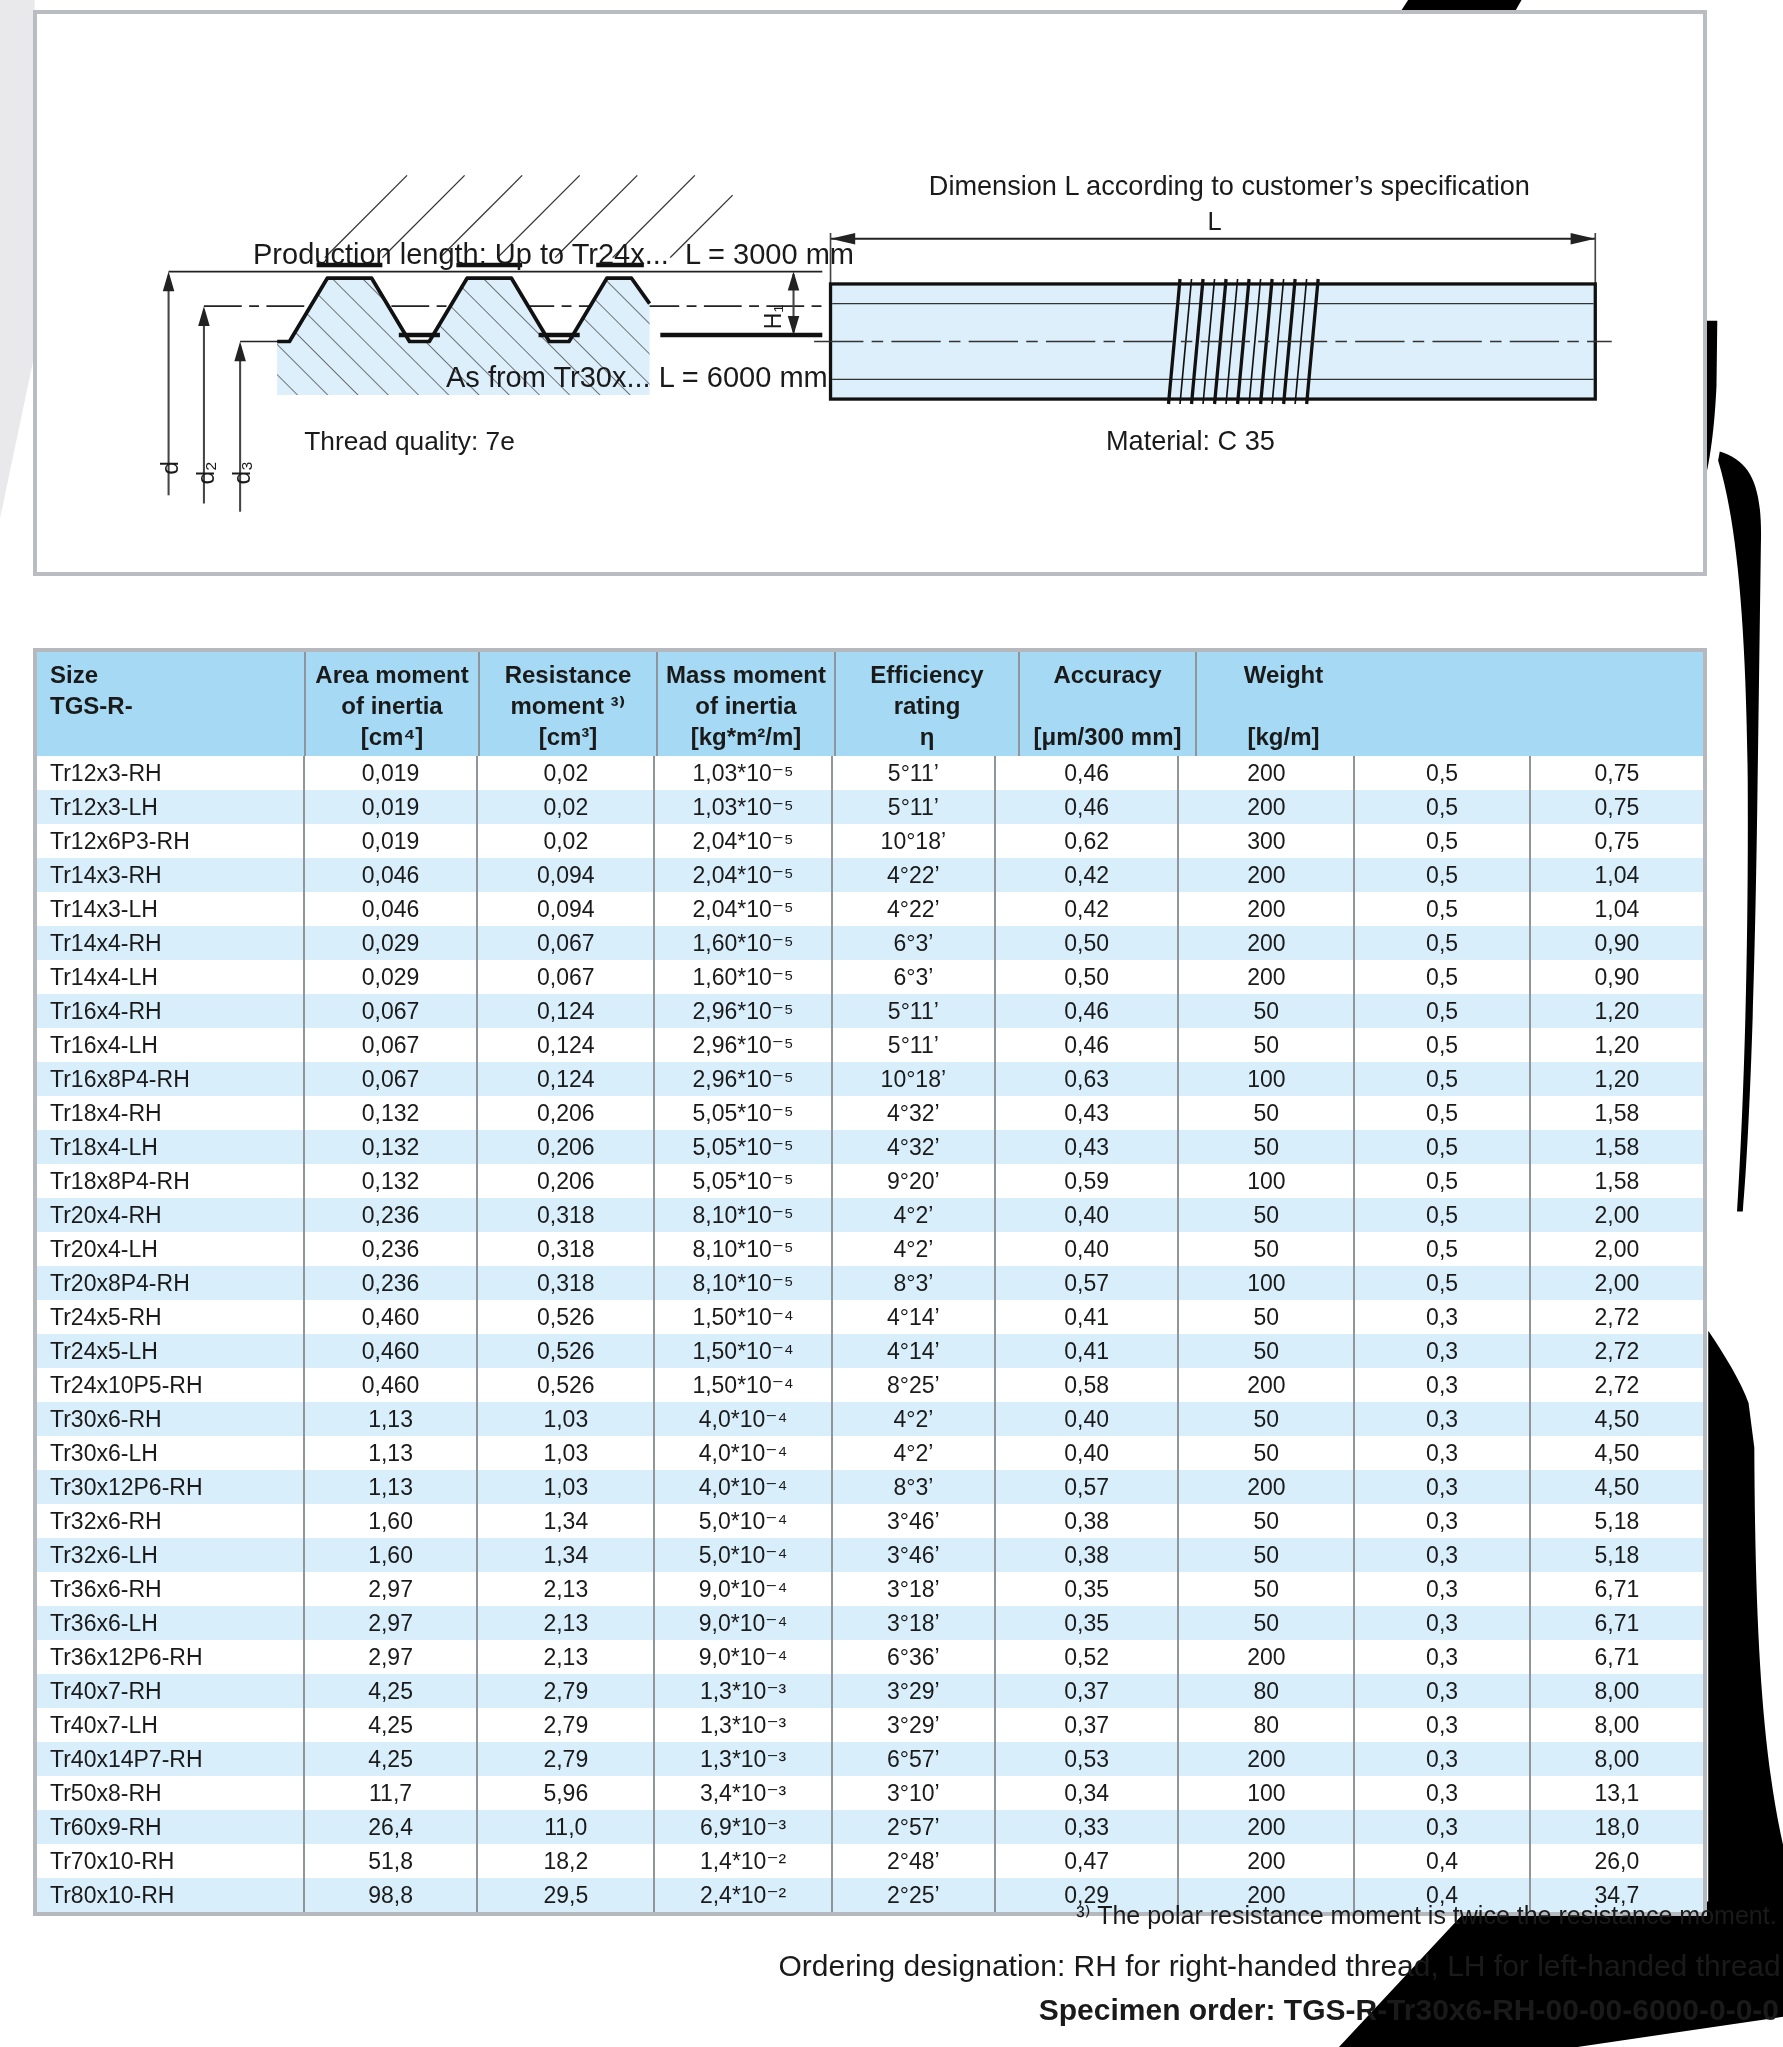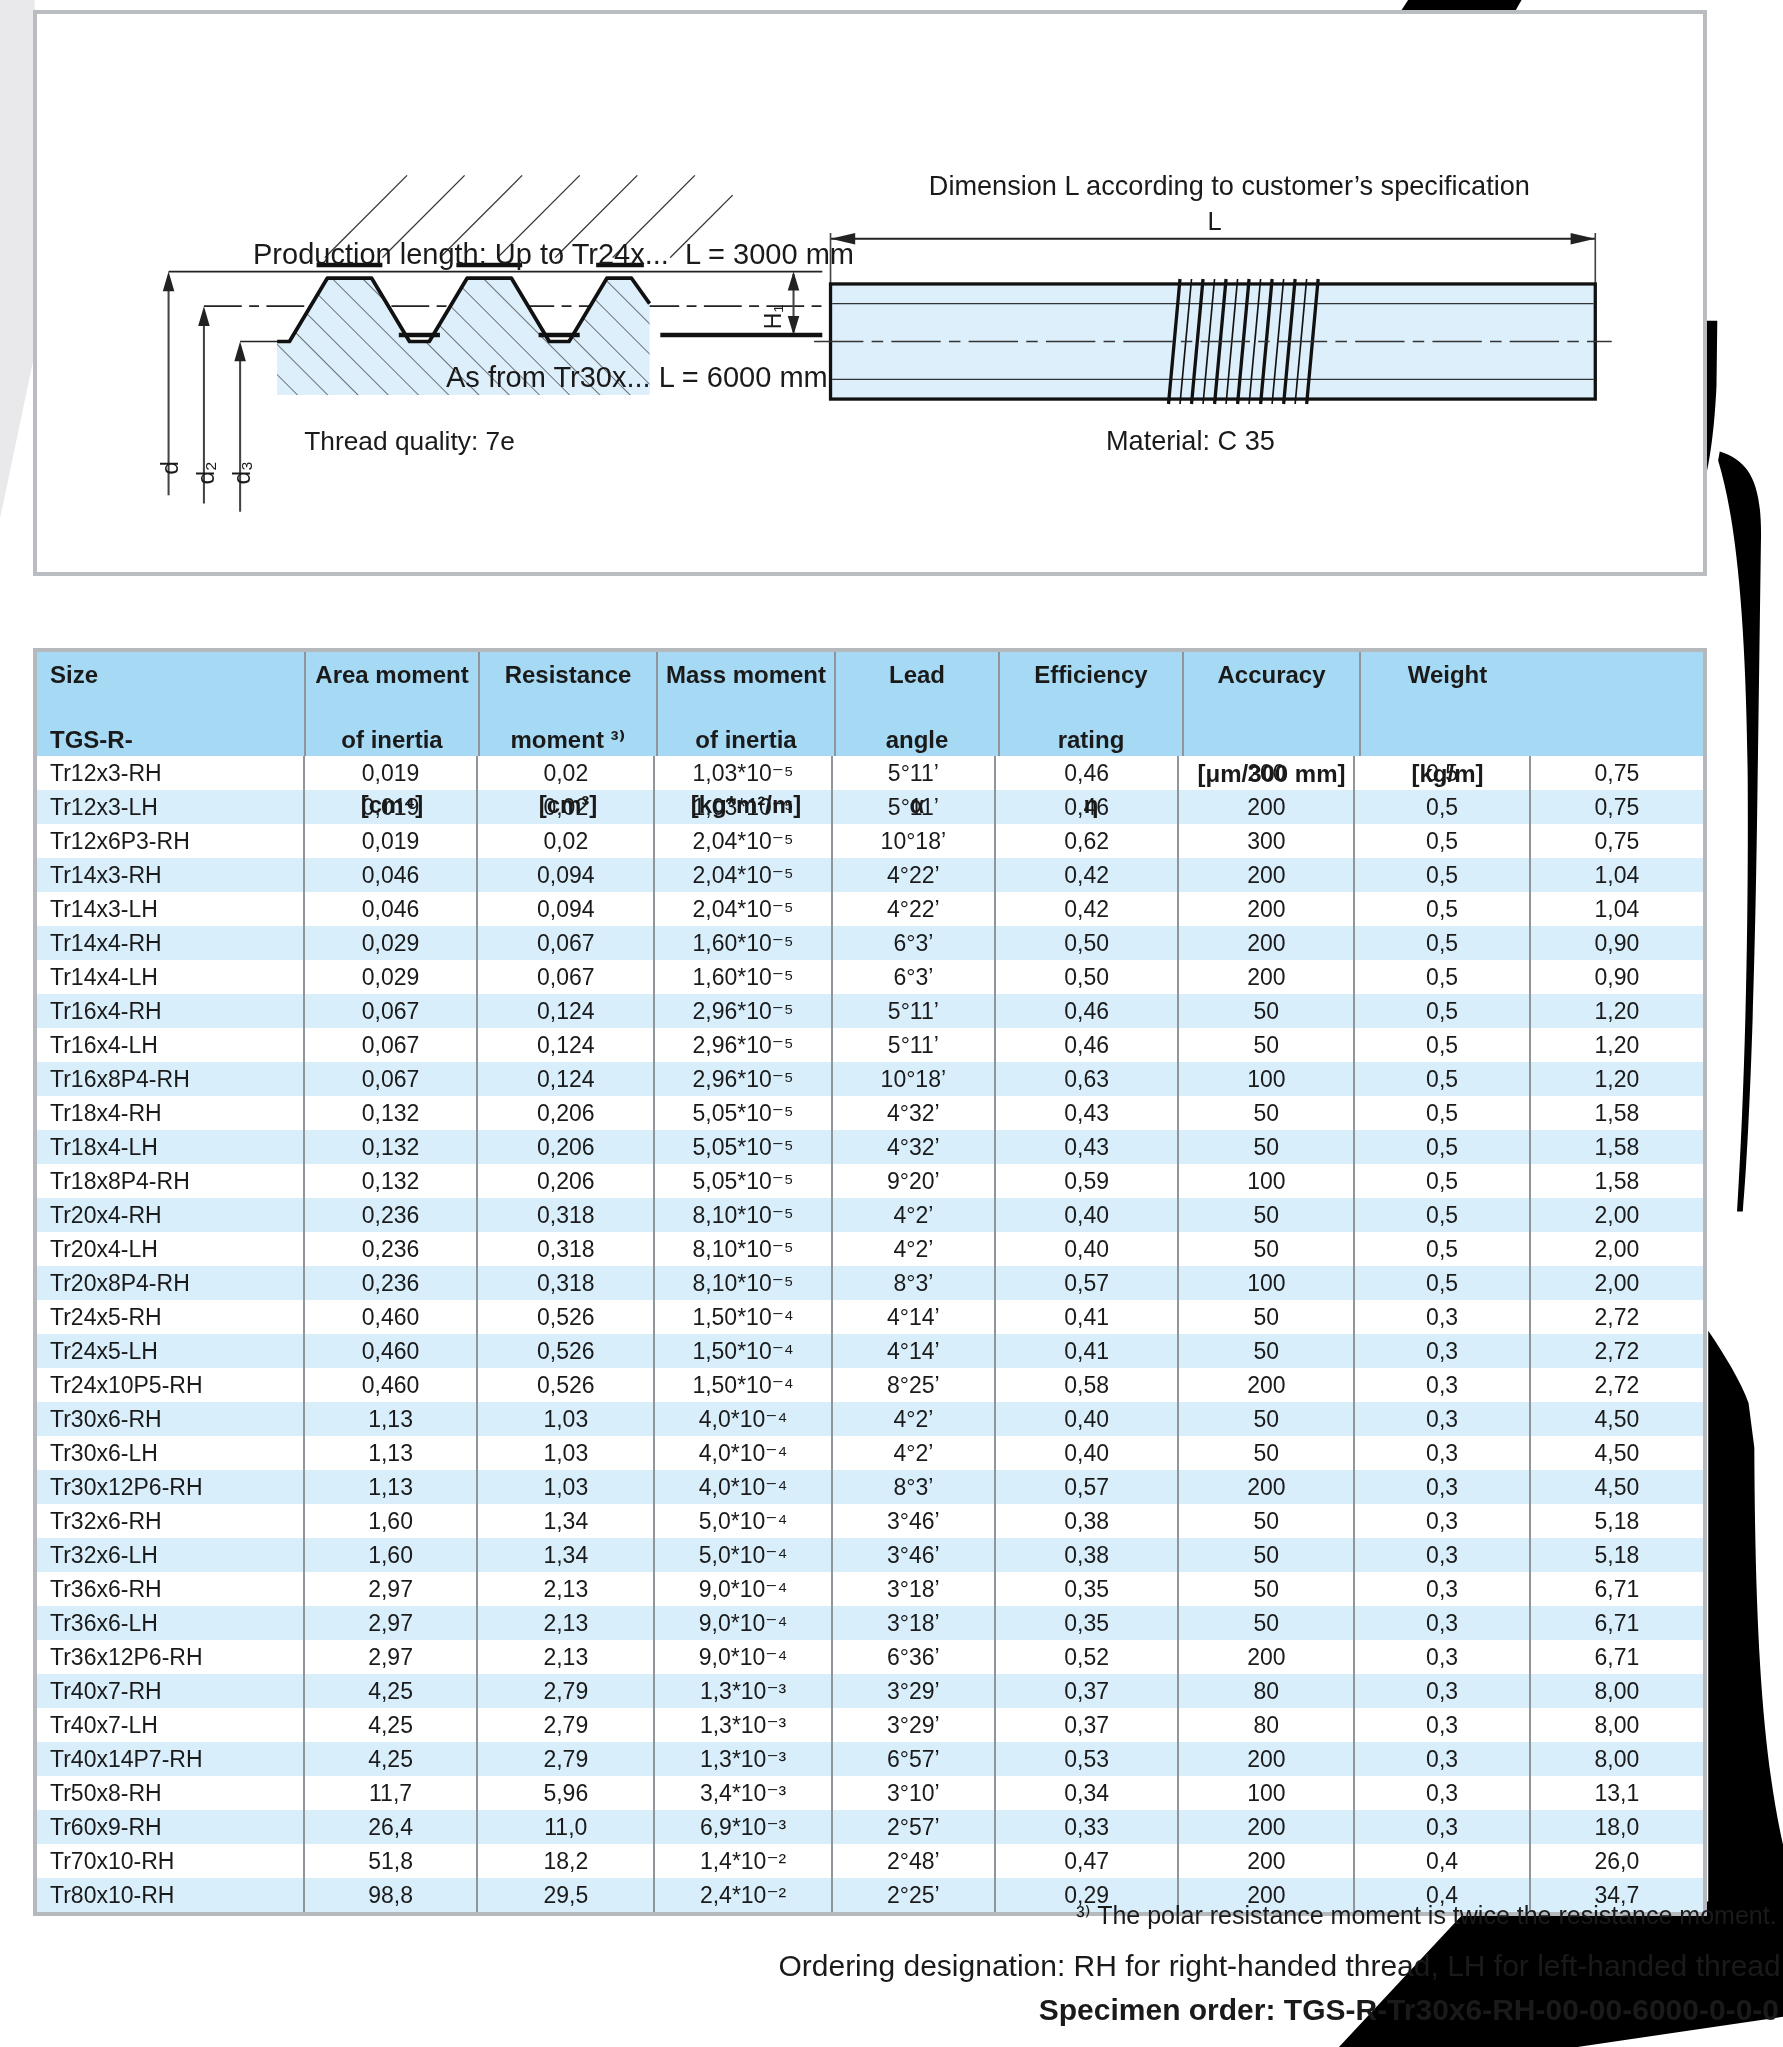--- a/index.html
+++ b/index.html
@@ -19,21 +19,21 @@
   .prod-len{position:absolute;left:216px;top:138px;font-size:29px;line-height:41px;white-space:pre;}
   .prod-len .pl2{margin-left:193px;}
 
   
   .spec-table{
     position:absolute;left:33px;top:648px;width:1674px;
     border:4.1px solid #b5b8bc;background:#ffffff;box-sizing:border-box;z-index:2;
   }
   .thead{display:flex;background:#a6daf4;height:104px;}
   .th{box-sizing:border-box;display:flex;flex-direction:column;justify-content:flex-start;
-      padding-top:6.6px;font-size:24px;font-weight:600;text-align:center;gap:34px;}
+      padding-top:6.6px;font-size:24px;font-weight:600;text-align:center;}
   .th .hl{height:31px;line-height:31px;}
   .tr{display:flex;height:34px;}
   .tr.alt{background:#d9eefb;}
   .td{box-sizing:border-box;font-size:23px;line-height:34px;text-align:center;overflow:hidden;}
   .c0{width:267px;text-align:left;padding-left:13px;}
   .c1{width:174px;}.c2{width:178px;}.c3{width:178px;}.c4{width:164px;}
   .c5{width:184px;text-align:center;}.c6{width:177px;}.c7{width:176px;}.c8{width:175px;}
   .sep{border-left:2.5px solid #8f959b;}
 
   
@@ -175,25 +175,20 @@
         <div class="th c2 sep">
           <div class="hl">Resistance</div>
           <div class="hl">moment ³⁾</div>
           <div class="hl">[cm³]</div>
         </div>
         <div class="th c3 sep">
           <div class="hl">Mass moment</div>
           <div class="hl">of inertia</div>
           <div class="hl">[kg*m²/m]</div>
         </div>
-        <div class="th c4 sep">
-          <div class="hl">Lead</div>
-          <div class="hl">angle</div>
-          <div class="hl">α</div>
-        </div>
         <div class="th c5 sep">
           <div class="hl">Efficiency</div>
           <div class="hl">rating</div>
           <div class="hl">η</div>
         </div>
         <div class="th c6 sep">
           <div class="hl">Accuracy</div>
           <div class="hl"></div>
           <div class="hl">[μm/300 mm]</div>
         </div>

